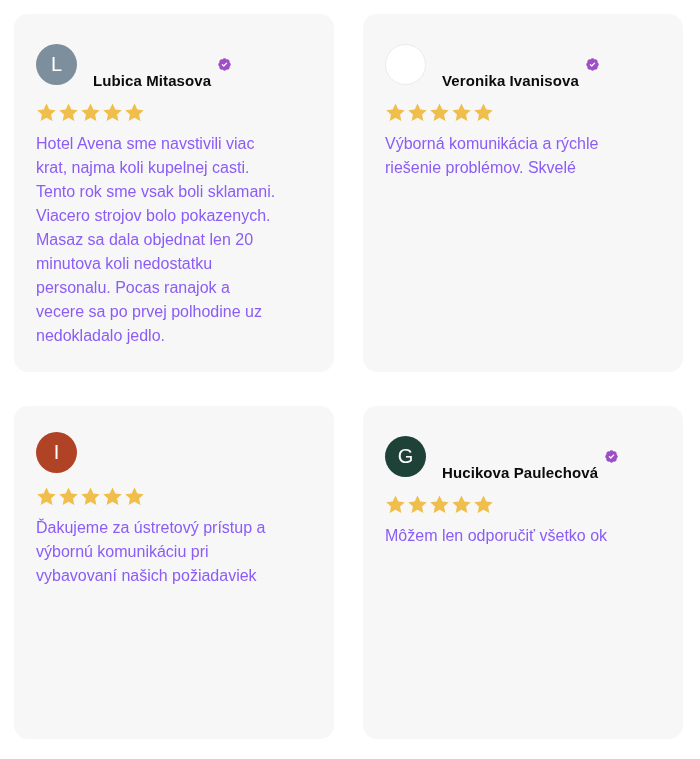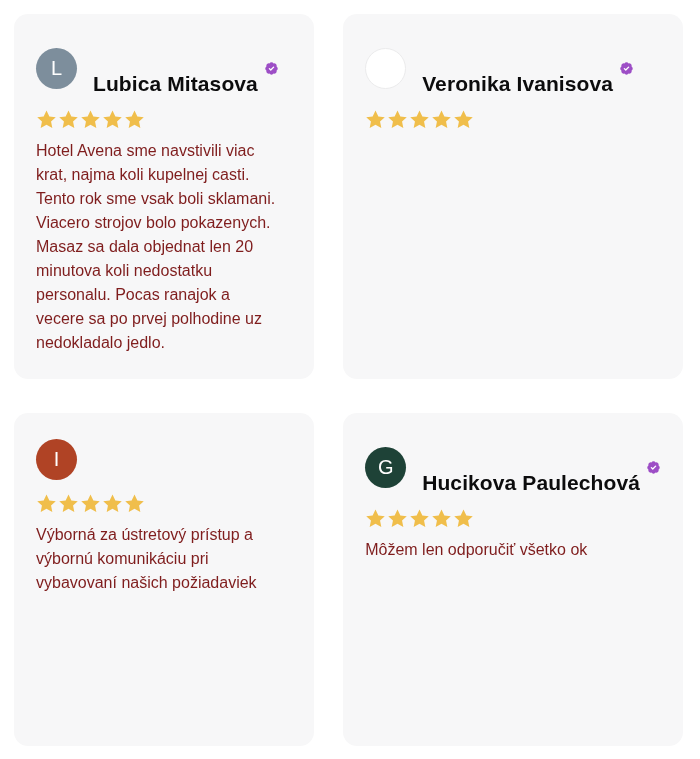--- a/index.html
+++ b/index.html
@@ -49,41 +49,41 @@
     color: #ffffff;
     box-sizing: border-box;
   }
   .name-wrap {
     display: flex;
     align-items: center;
     gap: 6px;
     min-width: 0;
   }
   .reviewer-name {
-    font-size: 21px;
+    font-size: 15px;
     font-weight: 700;
     color: #0c0c0d;
     letter-spacing: 0.1px;
     white-space: nowrap;
     margin-top: 32px;
   }
   .verified-badge {
     display: inline-flex;
     flex: 0 0 auto;
   }
   .star-rating {
     display: flex;
     gap: 1px;
     margin-bottom: 9px;
   }
   .star-icon { display: block; }
   .review-text {
     font-size: 16px;
     line-height: 24px;
-    color: #7f1d1d;
+    color: #8b5cf6;
     white-space: pre-line;
   }
 </style>
 </head>
 <body>
 
 <div class="page">
   <div class="reviews-grid">
   <div class="review-card">
     <div class="reviewer-row">
@@ -153,20 +153,22 @@
           <svg class="star-icon" width="21" height="21" viewBox="0 0 24 24" aria-hidden="true">
         <path fill="#f0be4b" d="M12 1.7l3.25 6.75 7.35.9-5.4 5 1.45 7.25L12 18l-6.65 3.6 1.45-7.25-5.4-5 7.35-.9z"></path>
       </svg>
           <svg class="star-icon" width="21" height="21" viewBox="0 0 24 24" aria-hidden="true">
         <path fill="#f0be4b" d="M12 1.7l3.25 6.75 7.35.9-5.4 5 1.45 7.25L12 18l-6.65 3.6 1.45-7.25-5.4-5 7.35-.9z"></path>
       </svg>
           <svg class="star-icon" width="21" height="21" viewBox="0 0 24 24" aria-hidden="true">
         <path fill="#f0be4b" d="M12 1.7l3.25 6.75 7.35.9-5.4 5 1.45 7.25L12 18l-6.65 3.6 1.45-7.25-5.4-5 7.35-.9z"></path>
       </svg>
         </div>
+    <div class="review-text">Výborná komunikácia a rýchle
+riešenie problémov. Skvelé</div>
   </div>
 
   <div class="review-card">
     <div class="reviewer-row">
       <div class="avatar" style="background: rgb(176, 67, 37); color: rgb(255, 255, 255);">
         <span>I</span>
       </div>
     </div>
     <div class="star-rating">
       <svg class="star-icon" width="21" height="21" viewBox="0 0 24 24" aria-hidden="true">
@@ -178,21 +180,21 @@
           <svg class="star-icon" width="21" height="21" viewBox="0 0 24 24" aria-hidden="true">
         <path fill="#f0be4b" d="M12 1.7l3.25 6.75 7.35.9-5.4 5 1.45 7.25L12 18l-6.65 3.6 1.45-7.25-5.4-5 7.35-.9z"></path>
       </svg>
           <svg class="star-icon" width="21" height="21" viewBox="0 0 24 24" aria-hidden="true">
         <path fill="#f0be4b" d="M12 1.7l3.25 6.75 7.35.9-5.4 5 1.45 7.25L12 18l-6.65 3.6 1.45-7.25-5.4-5 7.35-.9z"></path>
       </svg>
           <svg class="star-icon" width="21" height="21" viewBox="0 0 24 24" aria-hidden="true">
         <path fill="#f0be4b" d="M12 1.7l3.25 6.75 7.35.9-5.4 5 1.45 7.25L12 18l-6.65 3.6 1.45-7.25-5.4-5 7.35-.9z"></path>
       </svg>
         </div>
-    <div class="review-text">Výborná za ústretový prístup a
+    <div class="review-text">Ďakujeme za ústretový prístup a
 výbornú komunikáciu pri
 vybavovaní našich požiadaviek</div>
   </div>
 
   <div class="review-card">
     <div class="reviewer-row">
       <div class="avatar" style="background: rgb(30, 66, 55); color: rgb(255, 255, 255);">
         <span>G</span>
       </div>
       <div class="name-wrap">

